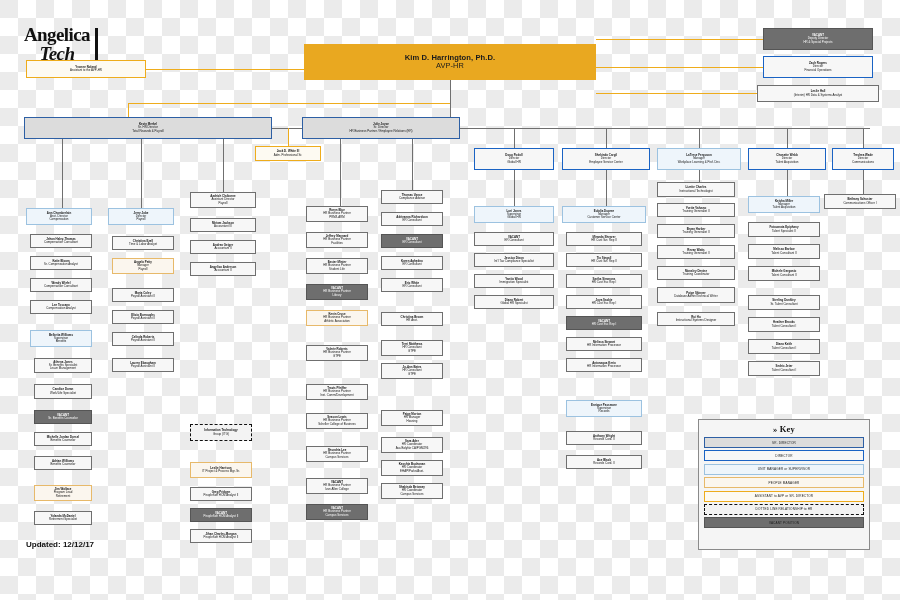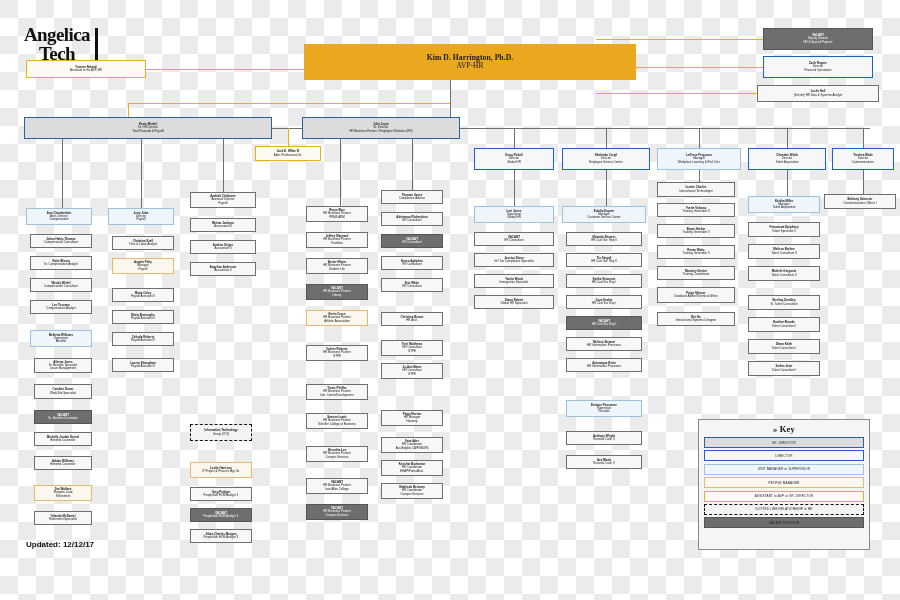--- a/index.html
+++ b/index.html
@@ -35,21 +35,21 @@
 
   .line{position:absolute;background:#6f6f6f;}
   .line.v{width:1px;}
   .line.h{height:1px;}
   .line.gold{background:#eeac1c;}
 
   
   #logo{position:absolute;left:24px;top:26px;width:190px;}
   #logo .gt{font-family:"Liberation Serif", serif;font-weight:bold;font-size:19px;
     line-height:.98;letter-spacing:-.6px;color:#111;}
-  #logo .gt .l2{display:block;text-align:center;}
+  #logo .gt .l2{display:block;text-align:center;font-style:italic;}
   .logo-row{display:flex;align-items:center;}
   .logo-bar{width:3px;height:34px;background:#111;margin:0 6px 0 5px;}
   #logo .hr{font-family:"Liberation Serif", serif;font-weight:bold;font-size:19px;
     line-height:.98;letter-spacing:-.5px;color:#111;}
 
   #root-node{font-size:7.4px;}
   #root-node .ln.nm{font-weight:bold;font-size:7.6px;}
 
   #updated{position:absolute;left:26px;top:540px;font-size:8px;font-weight:bold;color:#111;}
 
@@ -98,21 +98,21 @@
       <div class="line v" style="left: 141px; top: 139px; height: 69px;"></div>
       <div class="line v" style="left: 223px; top: 139px; height: 53px;"></div>
       <div class="line v" style="left: 340px; top: 139px; height: 67px;"></div>
       <div class="line v" style="left: 412px; top: 139px; height: 51px;"></div>
       <div class="line v" style="left: 514px; top: 170px; height: 36px;"></div>
       <div class="line v" style="left: 606px; top: 170px; height: 36px;"></div>
       <div class="line v" style="left: 699px; top: 170px; height: 12px;"></div>
       <div class="line v" style="left: 787px; top: 170px; height: 26px;"></div>
     </div>
   <div id="nodes">
-      <div class="node t-root" id="root-node" style="left: 304px; top: 44px; width: 332px; height: 36px; font-family: Liberation Serif, serif;">
+      <div class="node t-root" id="root-node" style="left: 304px; top: 44px; width: 292px; height: 36px;">
         <span class="ln nm">Kim D. Harrington, Ph.D.</span>
         <span class="ln">AVP-HR</span>
       </div>
       <div class="node t-assist" style="left: 26px; top: 60px; width: 120px; height: 18px;">
         <span class="ln nm">Yvonne Noland</span>
         <span class="ln">Assistant to the AVP-HR</span>
       </div>
       <div class="node t-vacant" style="left: 763px; top: 28px; width: 110px; height: 22px;">
         <span class="ln nm">VACANT</span>
         <span class="ln">Deputy Director</span>

